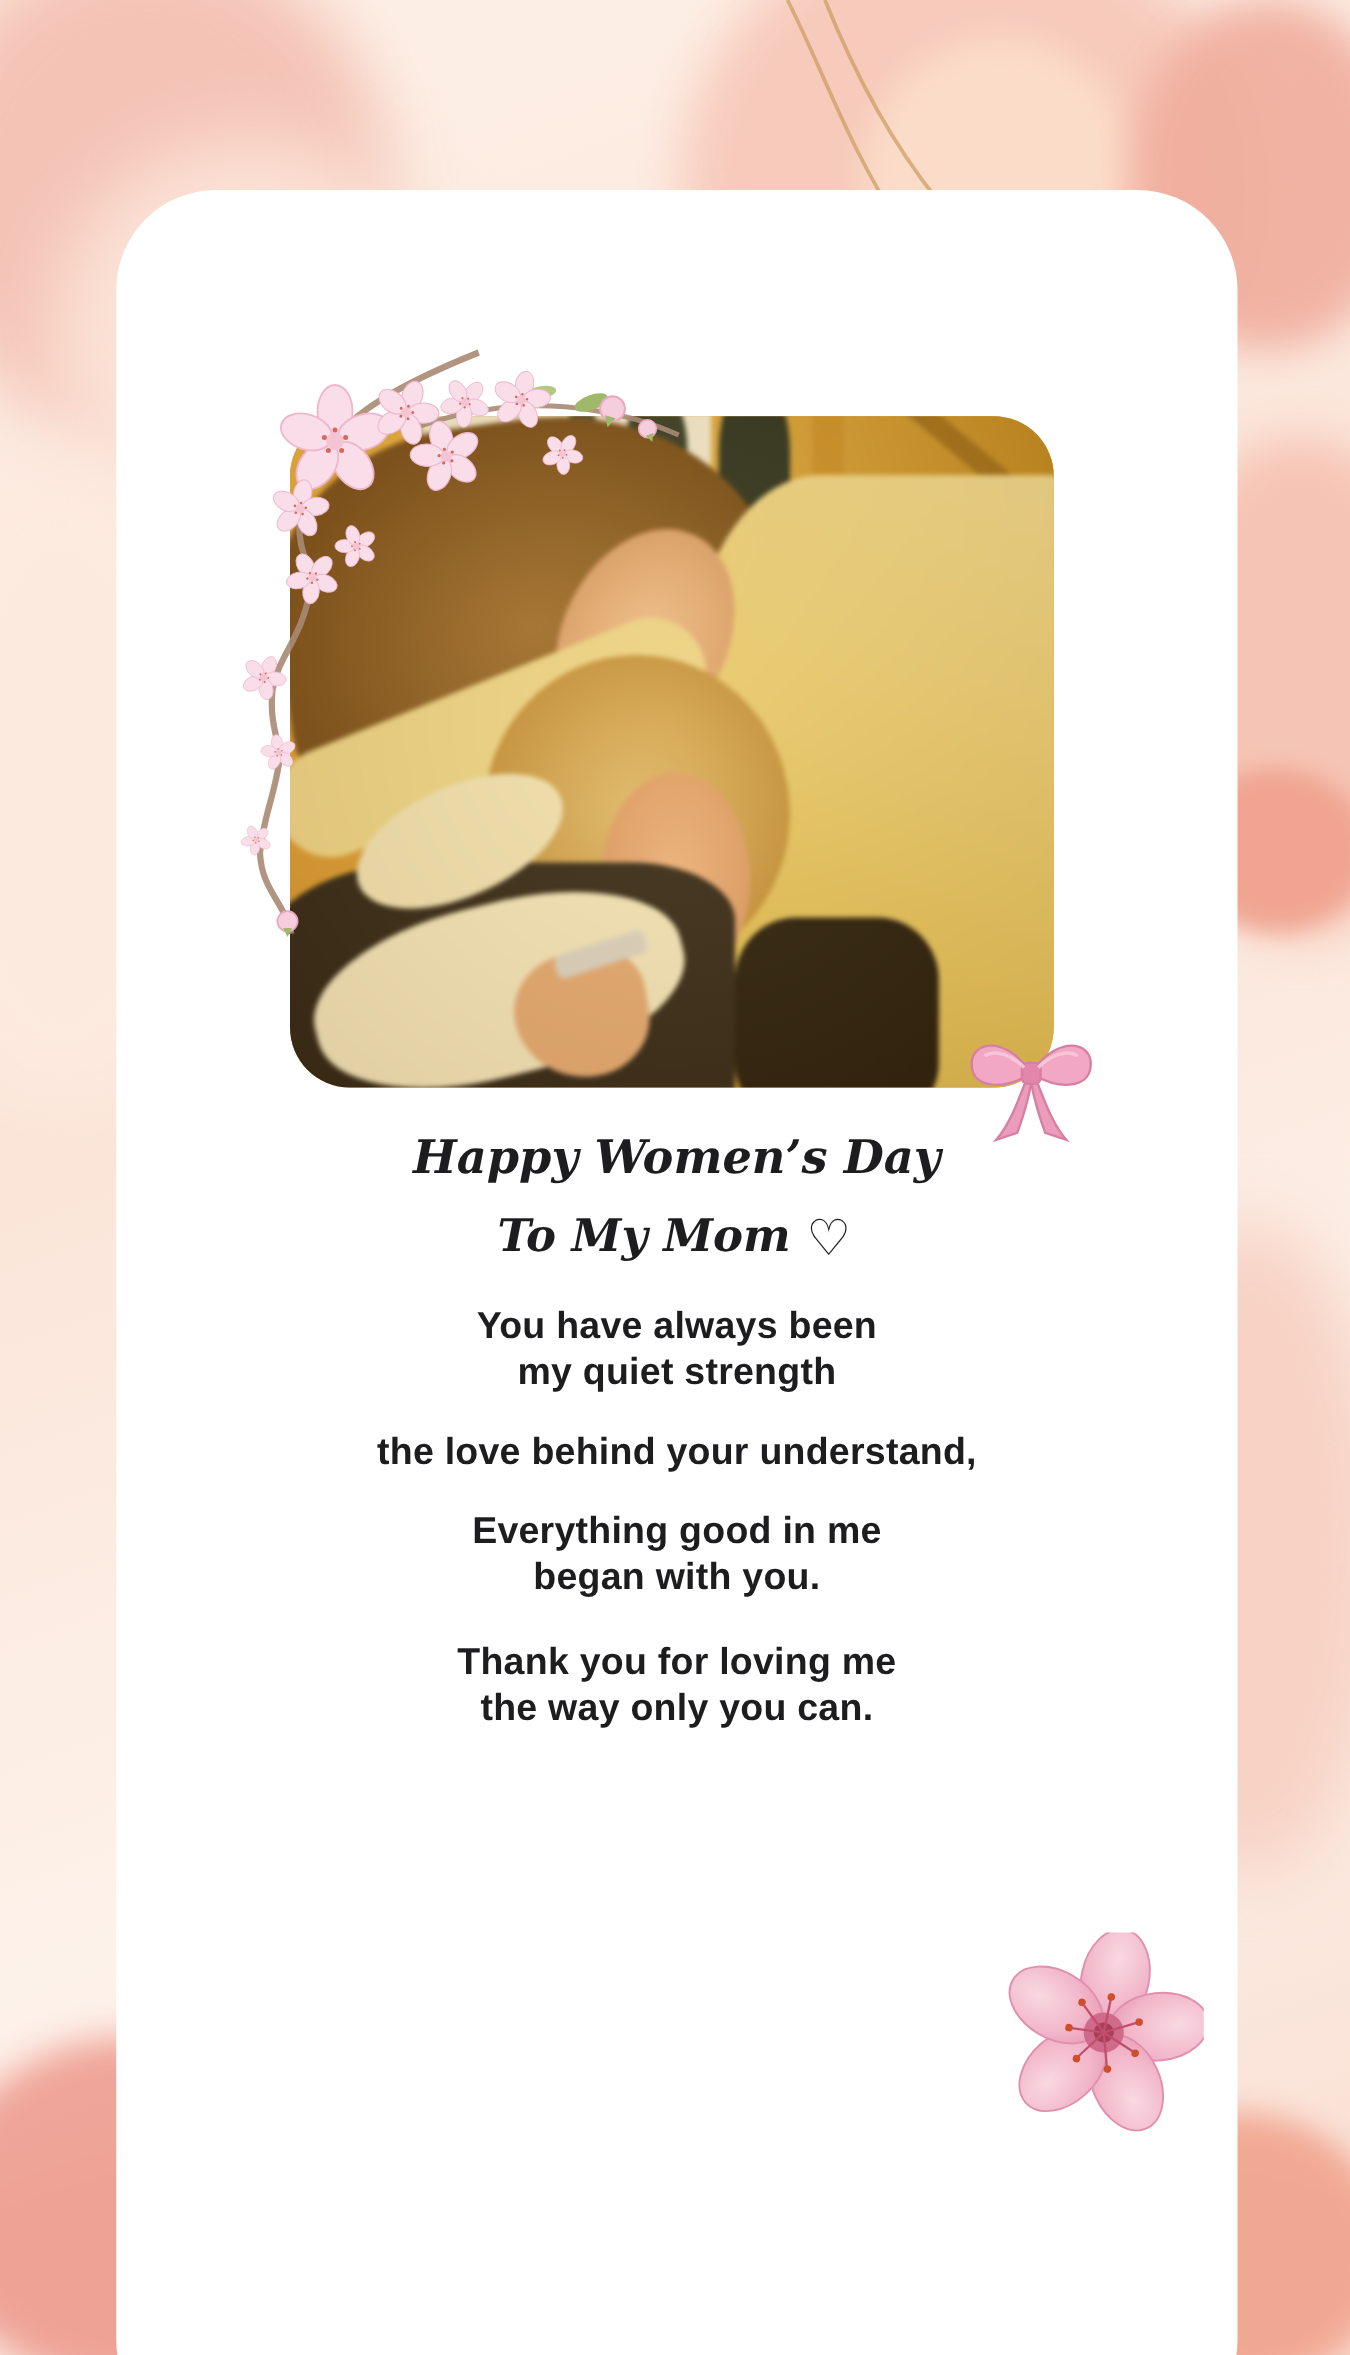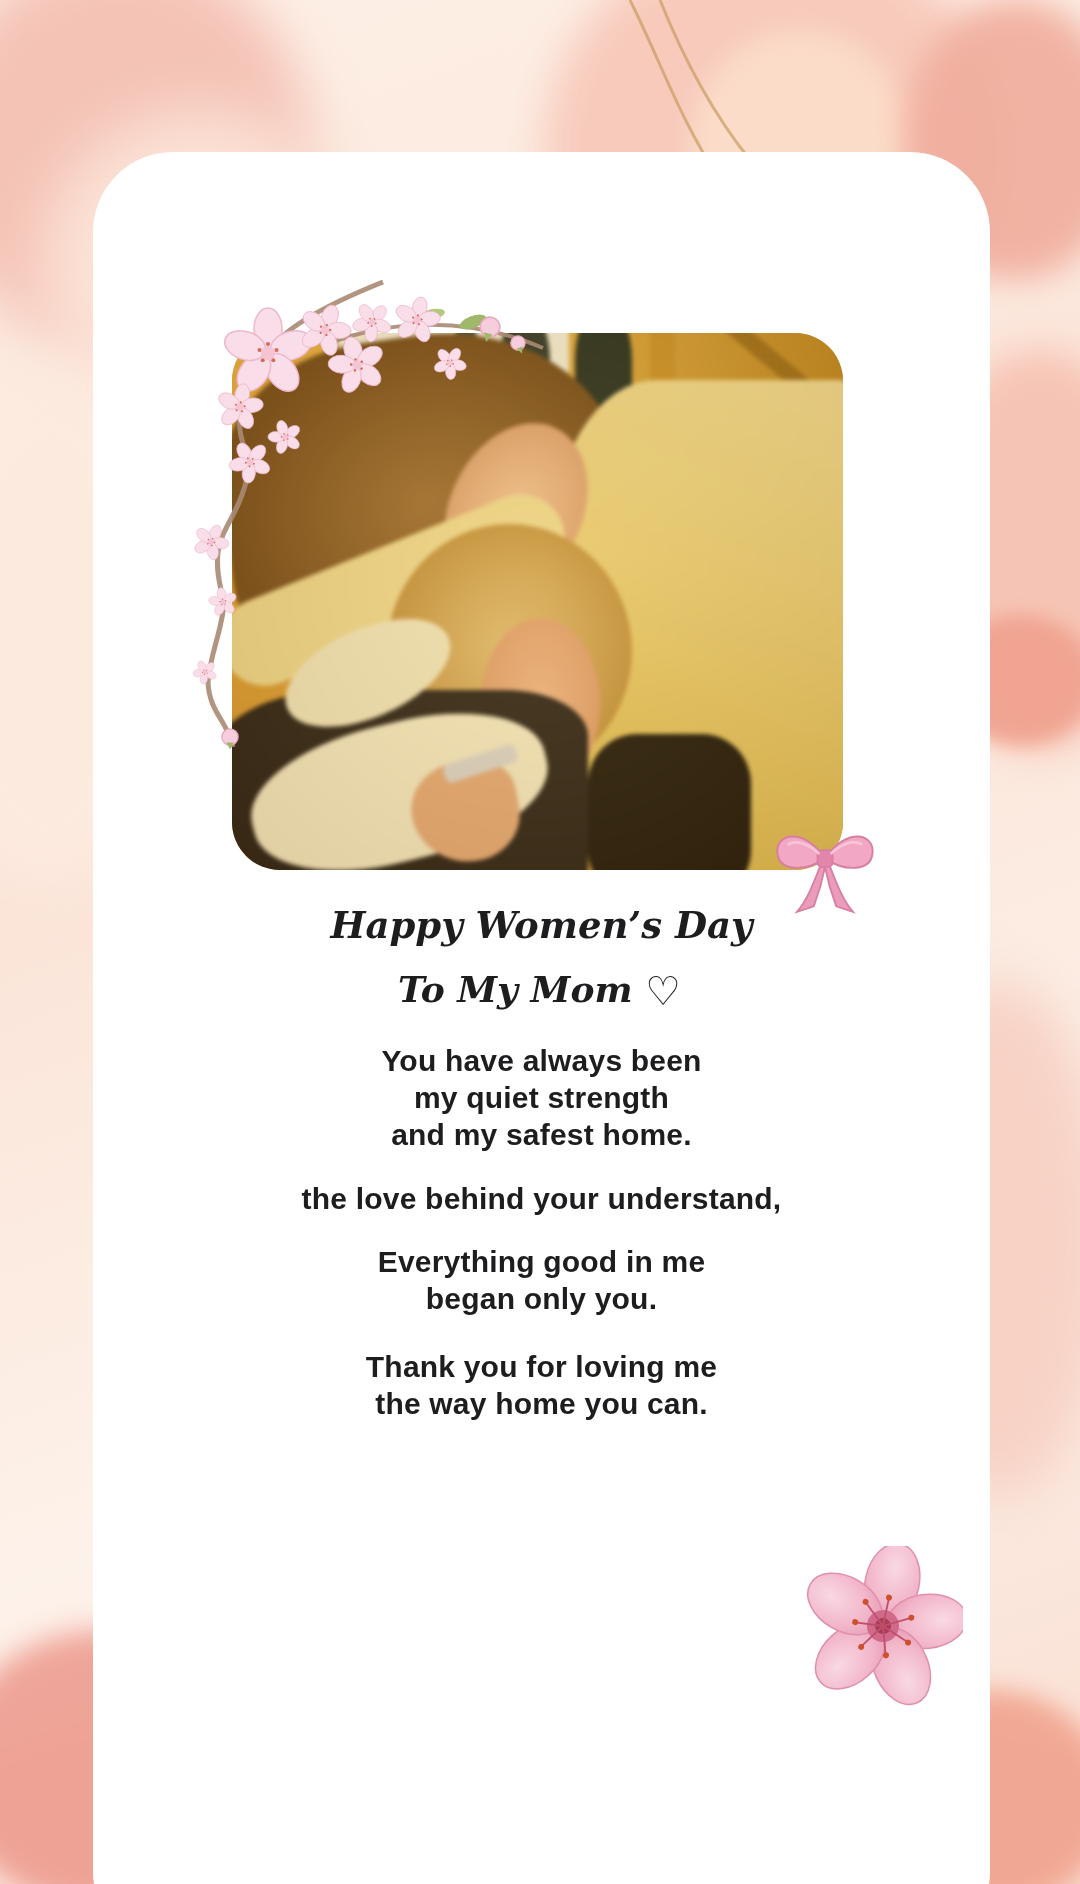--- a/index.html
+++ b/index.html
@@ -192,32 +192,31 @@
     </svg>
 
     <div class="text-block">
       <h1 class="title">Happy Women’s Day</h1>
       <h2 class="dedication"><span>To My Mom</span>
         <span class="heart">♡</span>
       </h2>
       <p class="para mb1">
         <span class="line">You have always been</span>
         <span class="line">my quiet strength</span>
-        <span class="line">and my safest home.</span>
       </p>
       <p class="para mb2">
         <span class="line">the love behind your understand,</span>
       </p>
       <p class="para mb3">
         <span class="line">Everything good in me</span>
-        <span class="line">began only you.</span>
+        <span class="line">began with you.</span>
       </p>
       <p class="para mb4">
         <span class="line">Thank you for loving me</span>
-        <span class="line">the way home you can.</span>
+        <span class="line">the way only you can.</span>
       </p>
     </div>
 
     <svg class="big-flower" viewBox="0 0 160 160">
       <defs>
         <radialGradient id="petalGrad" cx="50%" cy="30%" r="80%">
           <stop offset="0%" stop-color="#f9d9e3"></stop>
           <stop offset="60%" stop-color="#f2b7ca"></stop>
           <stop offset="100%" stop-color="#e694b2"></stop>
         </radialGradient>

